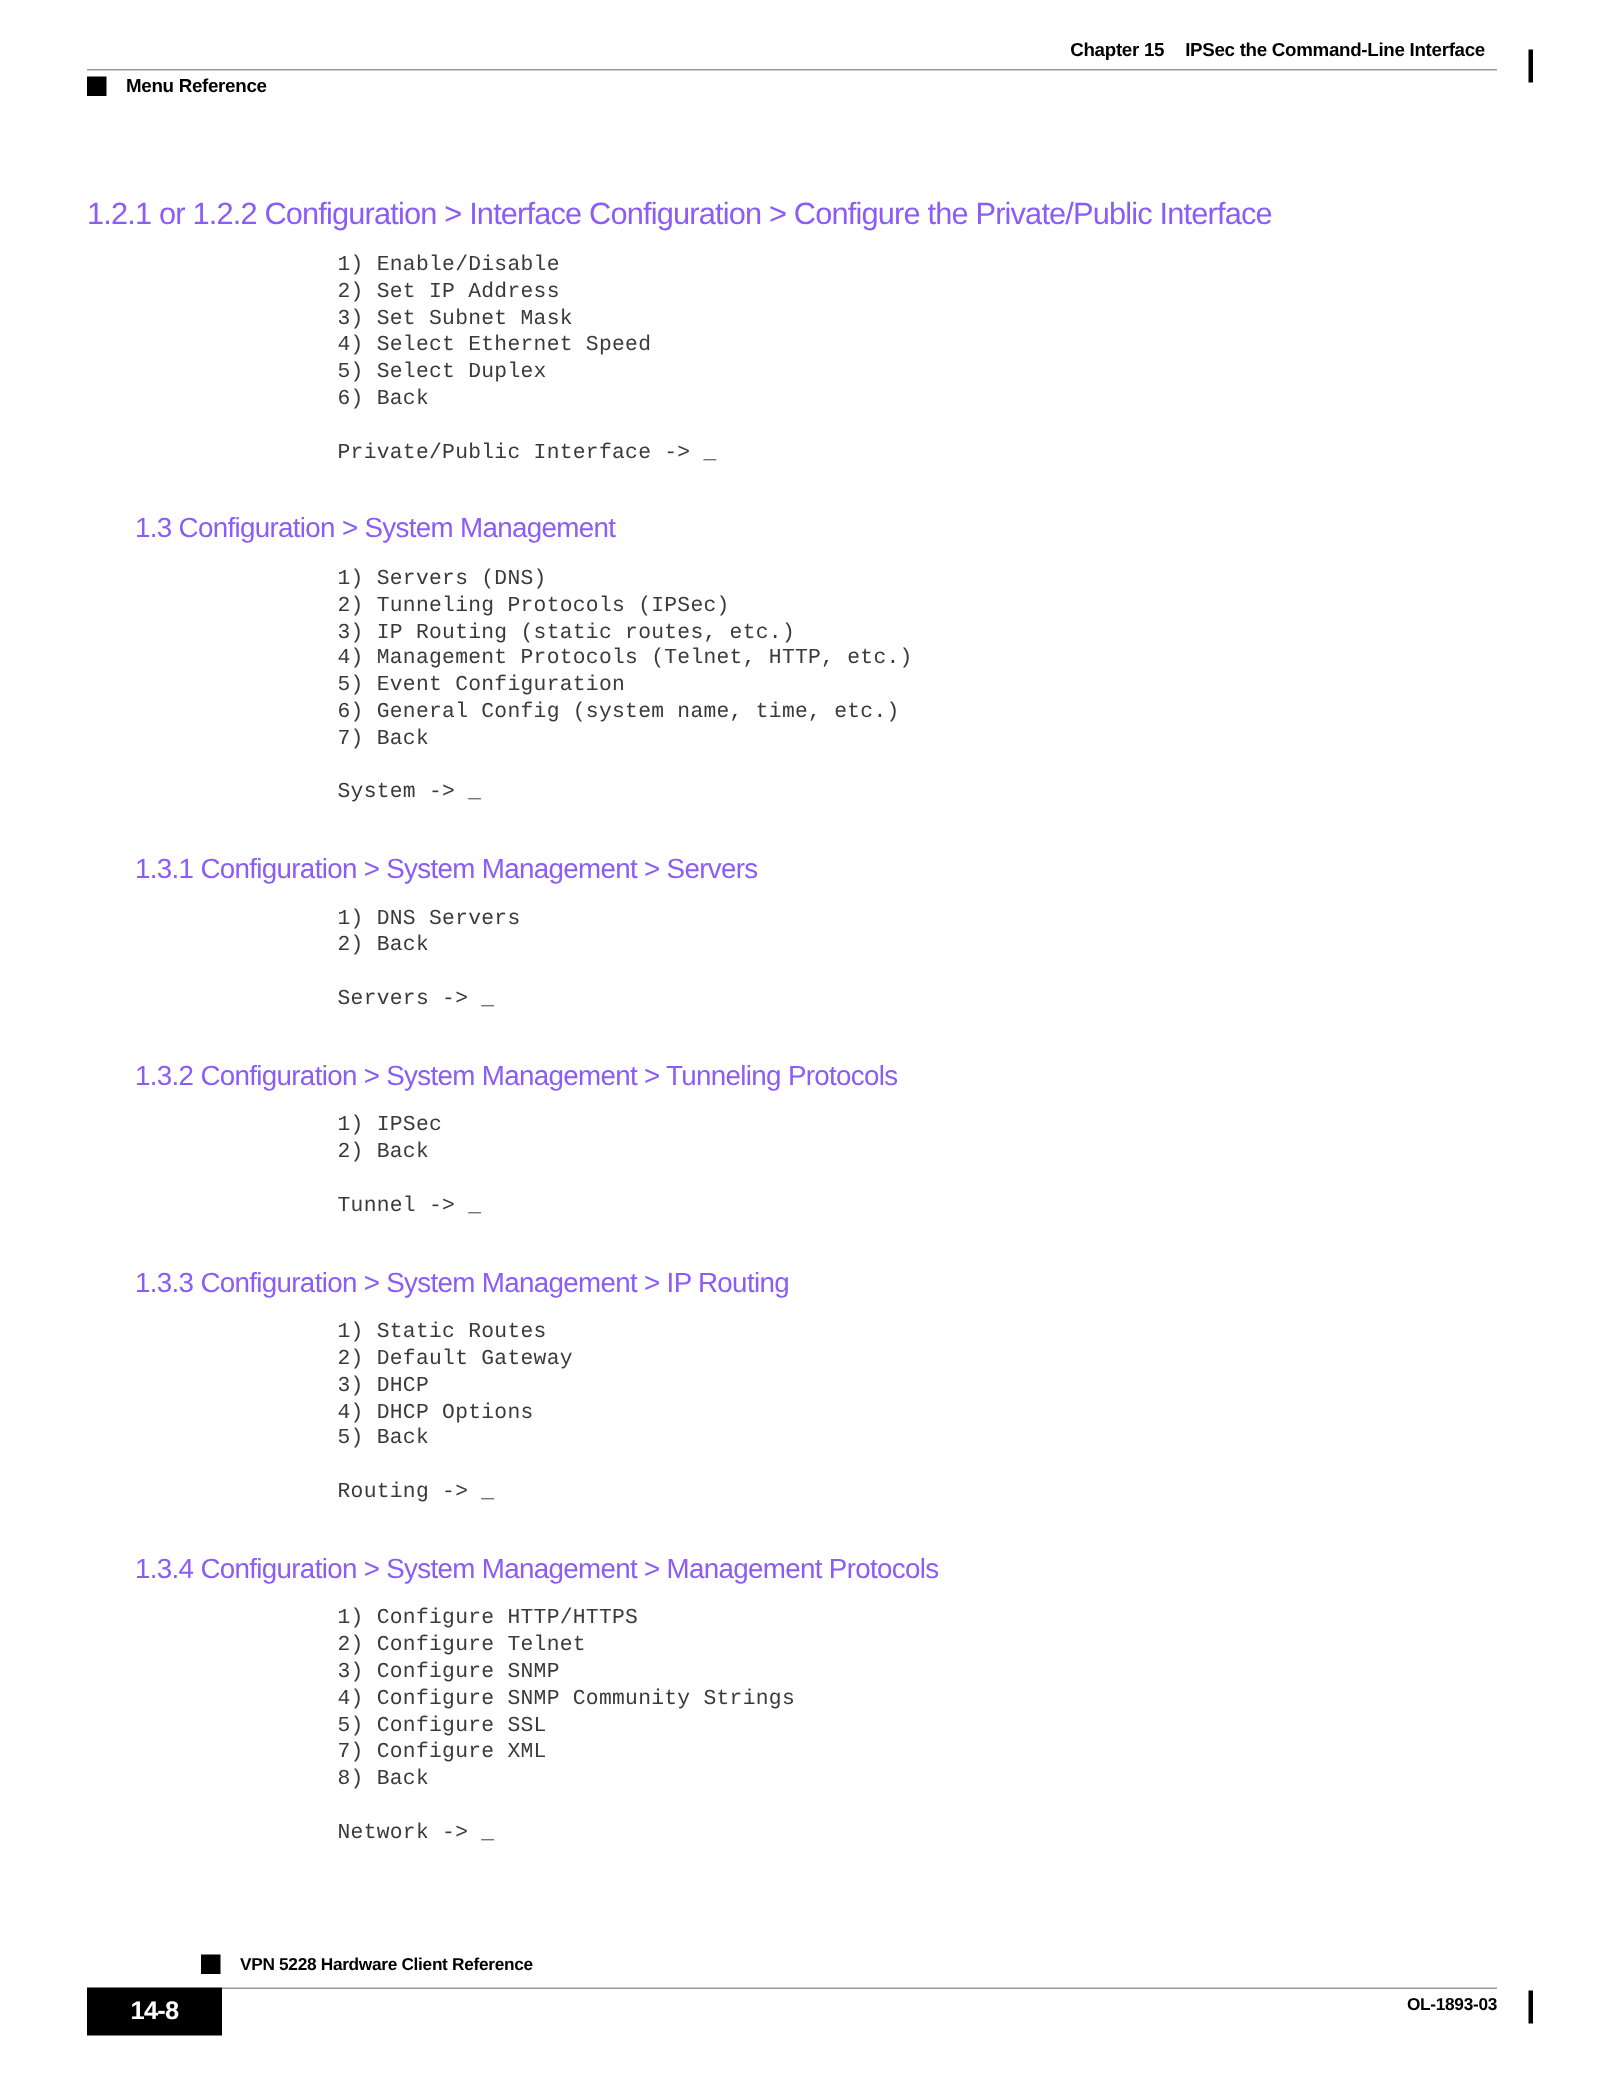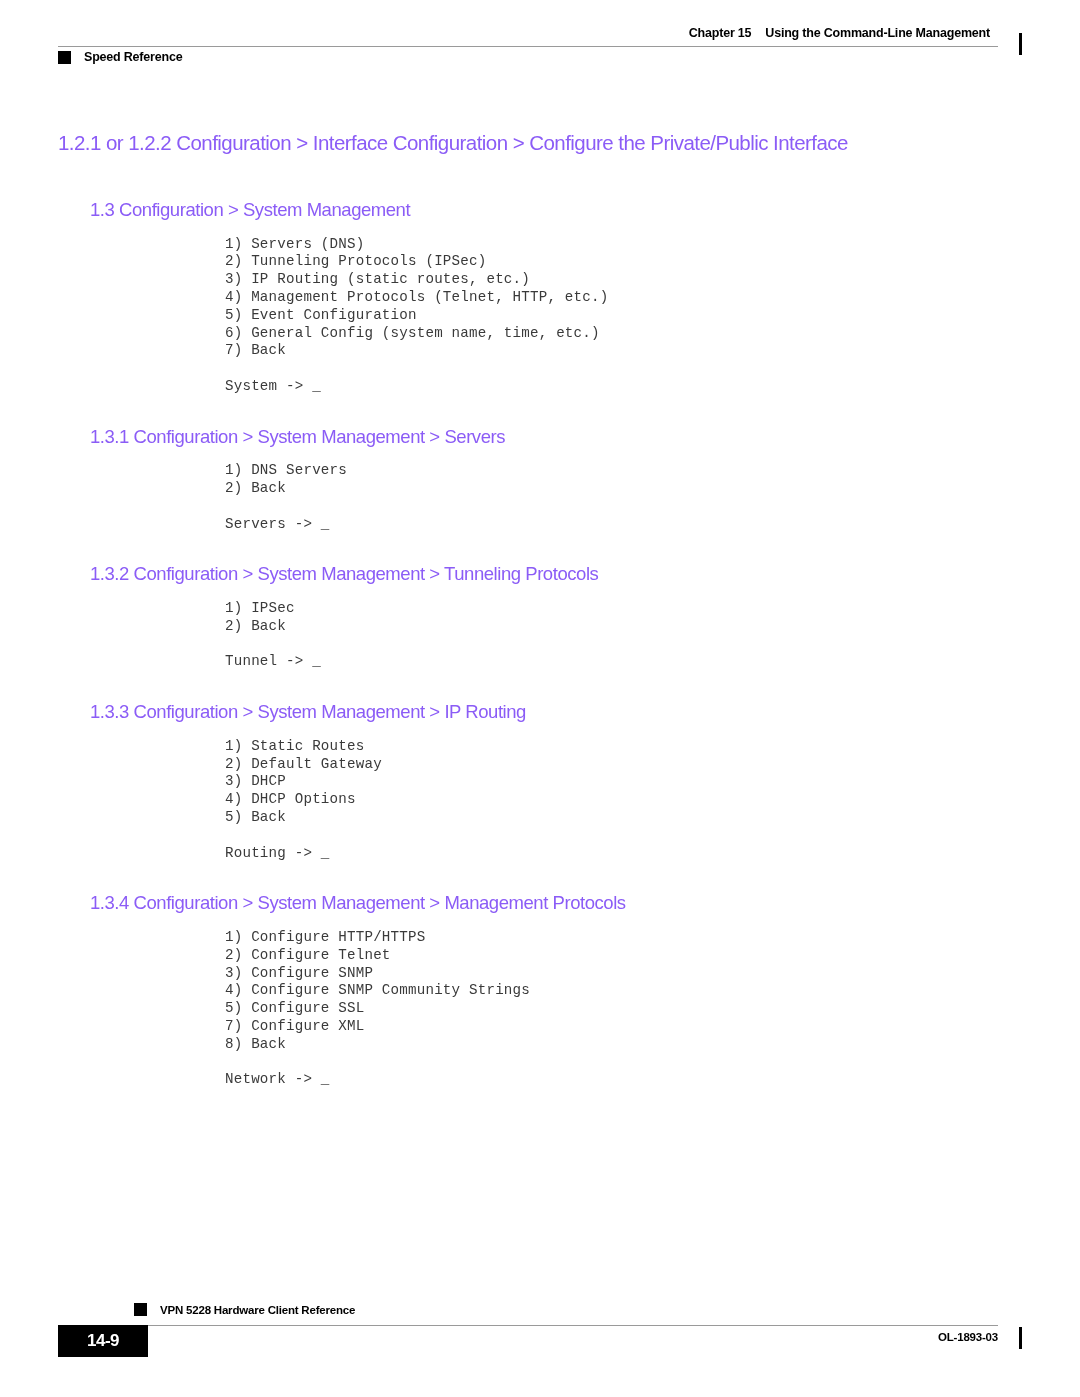--- a/index.html
+++ b/index.html
@@ -180,35 +180,43 @@
     height: 22px;
     background: #000000;
   }
 </style>
 </head>
 <body>
 
 <div class="page-header">
   <div class="header-chapter-line">
     <span class="header-chapter-num">Chapter 15</span>
-    <span class="header-chapter-title">Using the Command-Line Management</span>
+    <span class="header-chapter-title">IPSec the Command-Line Interface</span>
   </div>
   <div class="header-rule"></div>
   <div class="header-endbar"></div>
   <div class="header-sub">
     <span class="sq-bullet"></span>
-    <span class="header-sub-label">Speed Reference</span>
+    <span class="header-sub-label">Menu Reference</span>
   </div>
 </div>
 
 <div class="content">
 
   <div class="section">
     <h2 class="section-heading">1.2.1 or 1.2.2 Configuration &gt; Interface Configuration &gt; Configure the Private/Public Interface</h2>
     <div class="gap-after-heading"></div>
+    <pre class="menu-block">1) Enable/Disable
+2) Set IP Address
+3) Set Subnet Mask
+4) Select Ethernet Speed
+5) Select Duplex
+6) Back
+
+Private/Public Interface -&gt; _</pre>
   </div>
 
   <div class="gap-before-heading"></div>
   <div class="section">
     <h2 class="section-heading sub">1.3 Configuration &gt; System Management</h2>
     <div class="gap-after-heading"></div>
     <pre class="menu-block">1) Servers (DNS)
 2) Tunneling Protocols (IPSec)
 3) IP Routing (static routes, etc.)
 4) Management Protocols (Telnet, HTTP, etc.)
@@ -269,17 +277,17 @@
 
 </div>
 
 <div class="page-footer">
   <div class="footer-doc-line">
     <span class="sq-bullet"></span>
     <span class="footer-doc-title">VPN 5228 Hardware Client Reference</span>
   </div>
   <div class="footer-rule"></div>
   <div class="footer-pagebox">
-    <span class="footer-pagenum">14-9</span>
+    <span class="footer-pagenum">14-8</span>
   </div>
   <div class="footer-docid">OL-1893-03</div>
   <div class="footer-endbar"></div>
 </div>
 
 </body></html>

